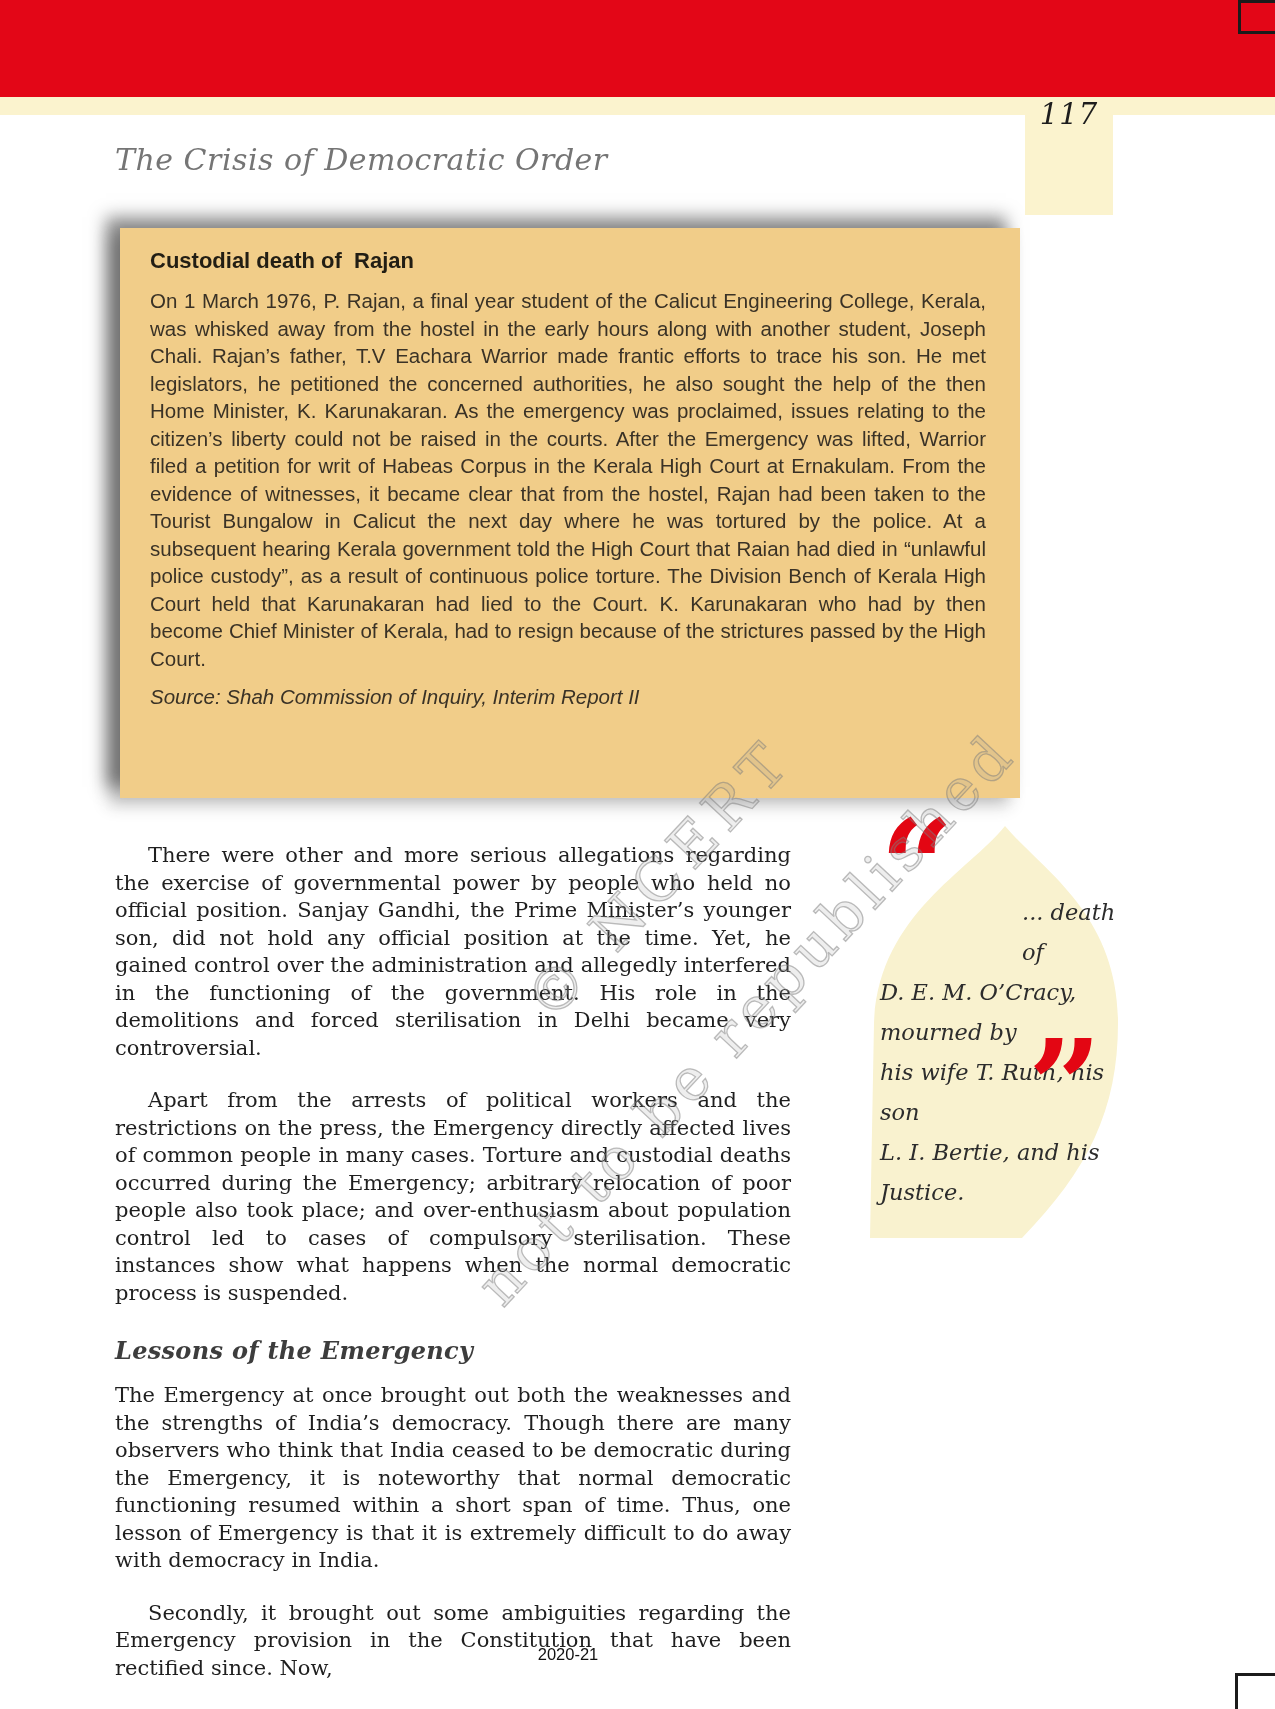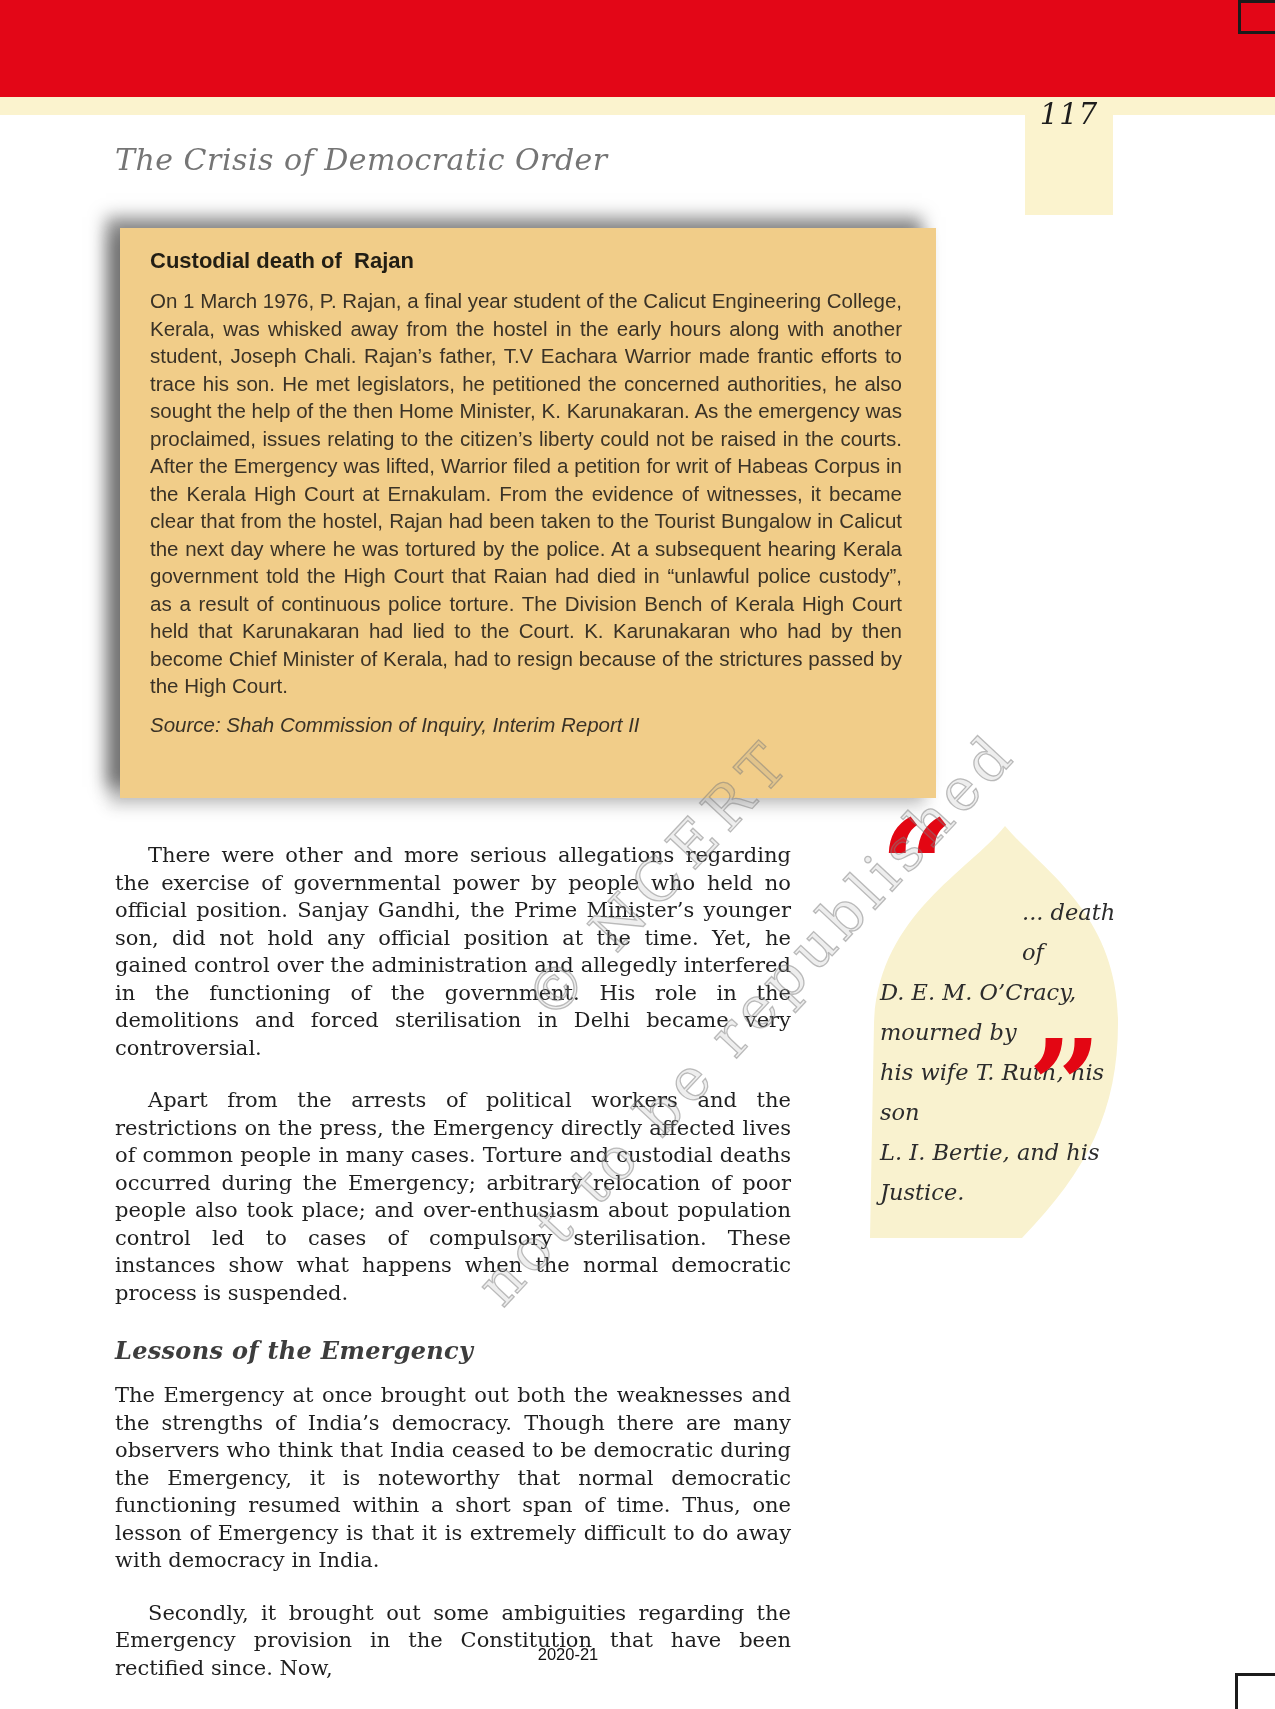--- a/index.html
+++ b/index.html
@@ -20,21 +20,21 @@
     position:absolute; left:1025px; top:97px; width:88px; height:118px;
     background:#fbf3ce; display:flex; justify-content:center;
   }
   .pagenum { font-style:italic; font-size:29px; color:#1d1d1d; letter-spacing:1px; }
   .header-title {
     position:absolute; left:115px; top:142px; width:600px;
     font-style:italic; font-size:30px; color:#757575; letter-spacing:0.5px;
   }
   
   .custodial-box {
-    position:absolute; left:120px; top:228px; width:816px; height:570px;
+    position:absolute; left:120px; top:228px; width:900px; height:570px;
     background:#f1cd89; padding:20px 34px 18px 30px; overflow:hidden;
     box-shadow:-14px -11px 16px rgba(45,45,45,0.55), -11px 7px 15px rgba(45,45,45,0.28);
     font-family:"Liberation Sans", sans-serif; color:#3a3226;
   }
   .custodial-title { font-size:22px; font-weight:bold; color:#221e14; margin-bottom:13px; white-space:pre-wrap; }
   .custodial-body { font-size:20.5px; line-height:27.5px; text-align:justify; }
   .custodial-source { font-size:20.5px; font-style:italic; margin-top:13px; }
   
   .main-col { position:absolute; left:115px; top:842px; width:676px; color:#1f1f1f; }
   .para { font-size:21px; line-height:27.5px; text-align:justify; }

